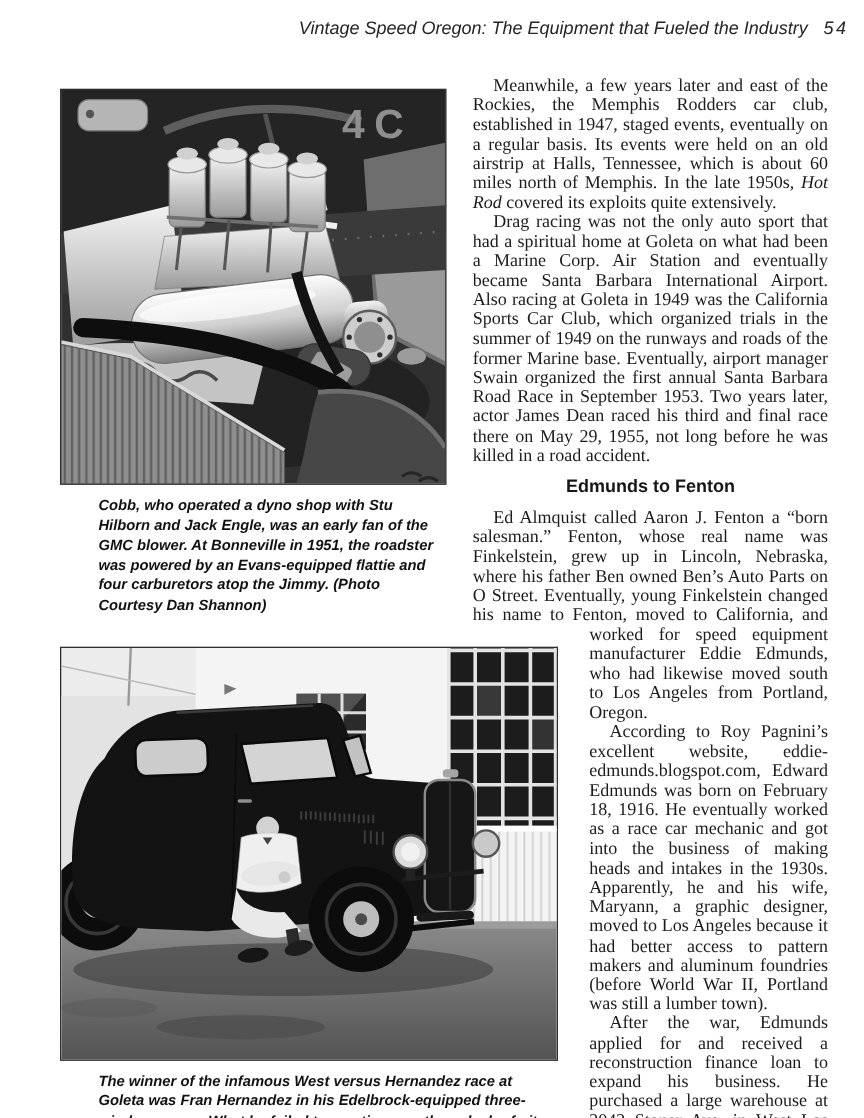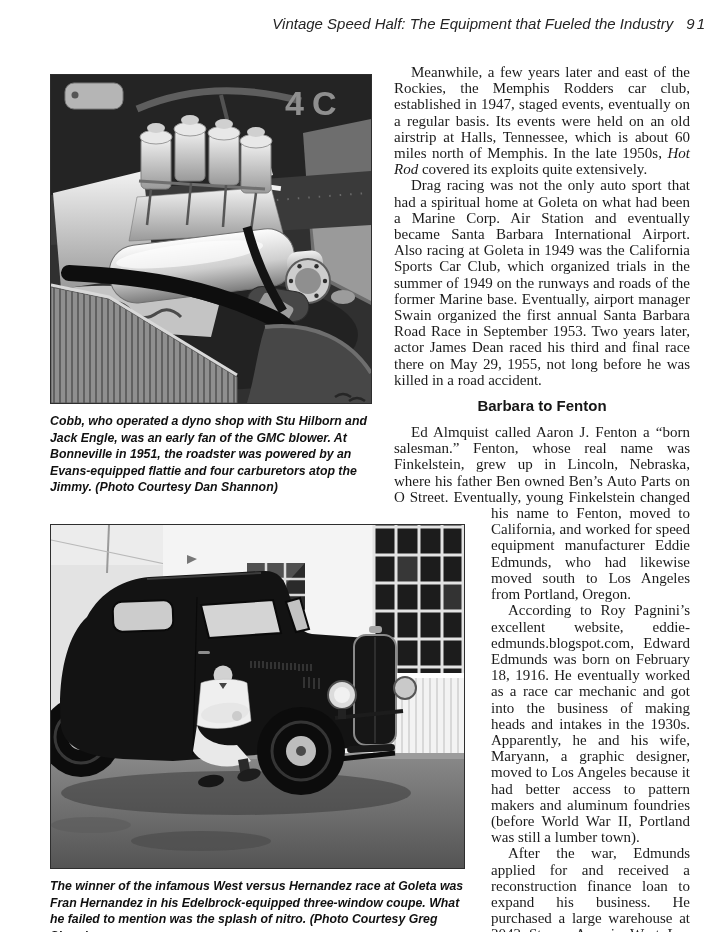--- a/index.html
+++ b/index.html
@@ -14,36 +14,36 @@
   figure{margin:0;padding:12px;}
   .fig{float:left;}
   .fig1{width:322px;margin-right:10px;min-height:424px;}
   .fig2{clear:left;width:415px;margin:2px 14px 0 0;}
   .photo{border:1px solid #2e2e2e;background:#8a8a8a;overflow:hidden;}
   .photo1{width:320px;height:328px;}
   .photo2{width:413px;height:343px;}
   .photo svg{display:block;width:100%;height:100%;}
   .caption{margin-top:9px;font-family:"Liberation Sans",sans-serif;
         font-style:italic;font-weight:bold;font-size:12.3px;
-        line-height:16.6px;color:#111111;}
+        line-height:16.6px;color:#111111;margin-left:32px;}
   .body-p{margin:0;font-size:15px;line-height:16.2px;text-align:justify;
         text-indent:17px;hyphens:auto;-webkit-hyphens:auto;}
   .body-p.first{padding-top:2px;}
   .section-heading{margin:9px 0 10px 0;font-family:"Liberation Sans",sans-serif;
         font-size:15px;font-weight:bold;text-align:center;color:#161616;}
   .italic-ref{font-style:italic;}
 </style>
 </head>
 <body>
 
 <div class="page">
 
   <div class="running-head">
-    <span>Vintage Speed Half: The Equipment that Fueled the Industry</span>
-    <span class="pagenum">91</span>
+    <span>Vintage Speed Oregon: The Equipment that Fueled the Industry</span>
+    <span class="pagenum">54</span>
   </div>
 
   <div class="content">
 
     <figure class="fig fig1">
       <div class="photo photo1">
         <svg viewBox="0 0 320 328" preserveAspectRatio="none">
           <defs>
             <linearGradient id="metalGrad" x1="0" y1="0" x2="0" y2="1">
               <stop offset="0" stop-color="#f2f2f2"></stop>
@@ -280,21 +280,21 @@
           </g>
         </svg>
       </div>
       <figcaption class="caption">The winner of the infamous West versus Hernandez race at Goleta was Fran Hernandez in his Edelbrock-equipped three-window coupe. What he failed to mention was the splash of nitro. (Photo Courtesy Greg Sharp)</figcaption>
     </figure>
 
     <p class="body-p first"><span>Meanwhile, a few years later and east of the Rockies, the Memphis Rodders car club, established in 1947, staged events, eventually on a regular basis. Its events were held on an old airstrip at Halls, Tennessee, which is about 60 miles north of Memphis. In the late 1950s, </span><span class="italic-ref">Hot Rod</span><span> covered its exploits quite extensively.</span></p>
 
     <p class="body-p">Drag racing was not the only auto sport that had a spiritual home at Goleta on what had been a Marine Corp. Air Station and eventually became Santa Barbara International Airport. Also racing at Goleta in 1949 was the California Sports Car Club, which organized trials in the summer of 1949 on the runways and roads of the former Marine base. Eventually, airport manager Swain organized the first annual Santa Barbara Road Race in September 1953. Two years later, actor James Dean raced his third and final race there on May 29, 1955, not long before he was killed in a road accident.</p>
 
-    <h2 class="section-heading">Barbara to Fenton</h2>
+    <h2 class="section-heading">Edmunds to Fenton</h2>
 
     <p class="body-p">Ed Almquist called Aaron J. Fenton a “born salesman.” Fenton, whose real name was Finkelstein, grew up in Lincoln, Nebraska, where his father Ben owned Ben’s Auto Parts on O Street. Eventually, young Finkelstein changed his name to Fenton, moved to California, and worked for speed equipment manufacturer Eddie Edmunds, who had likewise moved south to Los Angeles from Portland, Oregon.</p>
 
     <p class="body-p">According to Roy Pagnini’s excellent website, eddie-edmunds.blogspot.com, Edward Edmunds was born on February 18, 1916. He eventually worked as a race car mechanic and got into the business of making heads and intakes in the 1930s. Apparently, he and his wife, Maryann, a graphic designer, moved to Los Angeles because it had better access to pattern makers and aluminum foundries (before World War II, Portland was still a lumber town).</p>
 
     <p class="body-p">After the war, Edmunds applied for and received a reconstruction finance loan to expand his business. He purchased a large warehouse at 2042 Stoner Ave. in West Los Angeles. Half the building was dedicated to manufacturing and the other half to installation. Edmunds’s intention was to supply the government with hopped-up Cadillac engines for tanks,</p>
 
   </div>
 </div>
 

